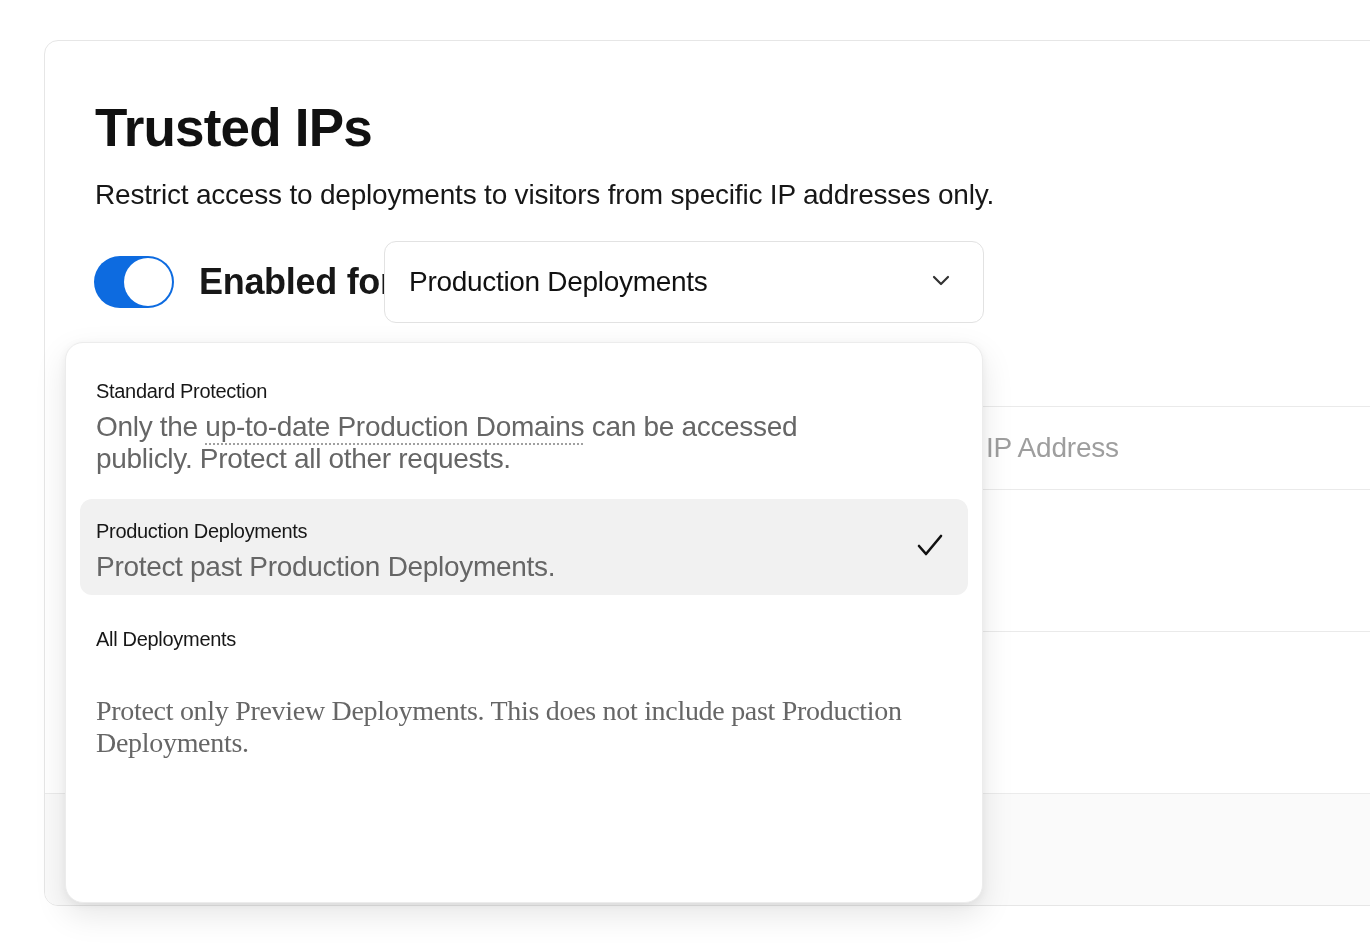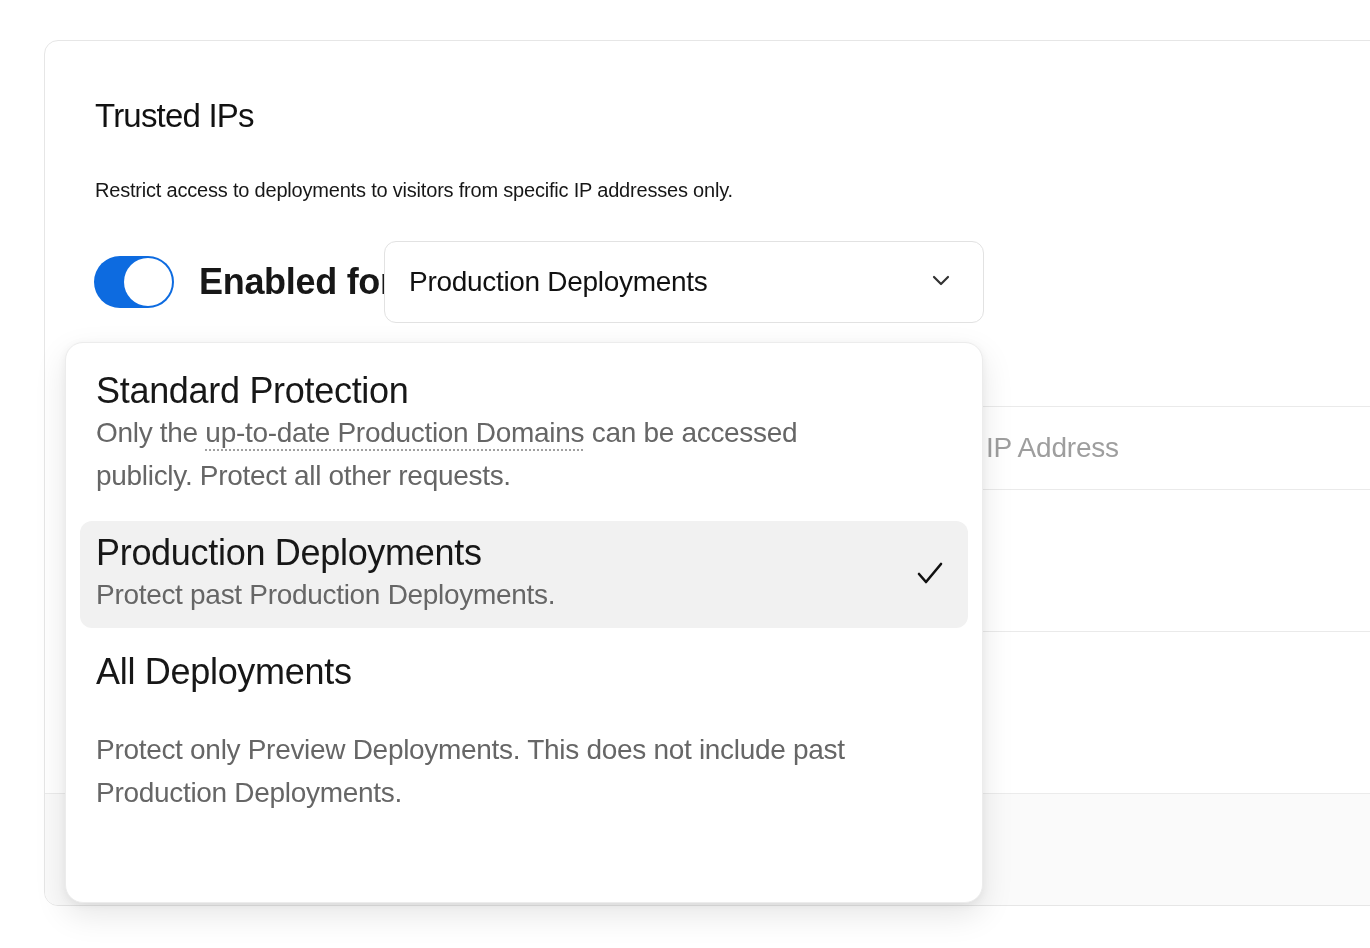--- a/index.html
+++ b/index.html
@@ -3,23 +3,23 @@
 <meta charset="utf-8">
 <style>
   * { margin:0; padding:0; box-sizing:border-box; }
   html,body { width:1370px; height:948px; background:#ffffff; overflow:hidden;
     font-family:"Liberation Sans","DejaVu Sans",sans-serif; color:#171717; }
   .canvas { position:relative; width:1370px; height:948px; background:#fff; }
 
   
   .card { position:absolute; left:44px; top:40px; width:1420px; height:866px;
     background:#fff; border:1px solid #e6e6e6; border-radius:14px; }
-  .card-title { position:absolute; left:50px; top:56px; font-size:33px; font-weight:400;
+  .card-title { position:absolute; left:50px; top:56px; font-size:53px; font-weight:700;
     letter-spacing:-0.8px; color:#111; }
-  .card-desc { position:absolute; left:50px; top:138px; font-size:20px; letter-spacing:-0.2px; color:#171717; }
+  .card-desc { position:absolute; left:50px; top:138px; font-size:28px; letter-spacing:-0.2px; color:#171717; }
 
   
   .toggle { position:absolute; left:49px; top:215px; width:80px; height:52px;
     border-radius:26px; cursor:pointer; }
   .toggle-knob { position:absolute; top:2px; right:2px; width:48px; height:48px;
     border-radius:50%; background:#fff; }
   .enabled-label { position:absolute; left:154px; top:215px; height:52px; line-height:52px;
     font-size:36px; font-weight:700; letter-spacing:-0.3px; }
 
   
@@ -41,24 +41,24 @@
   .card-footer { position:absolute; left:0; right:0; top:752px; bottom:0;
     background:#fafafa; border-top:1px solid #ebebeb; border-radius:0 0 13px 13px; }
 
   
   .menu { position:absolute; left:65px; top:342px; width:918px; height:561px;
     background:#fff; border:1px solid #ececec; border-radius:18px;
     box-shadow:0 12px 32px rgba(0,0,0,0.10), 0 2px 8px rgba(0,0,0,0.05);
     padding:16px 14px 8px; z-index:5; }
   .menu-item { position:relative; border-radius:12px; padding:12px 16px; margin-bottom:12px; cursor:pointer; }
   .menu-item.selected { background:#f1f1f1; }
-  .mi-title { font-size:36px; line-height:40px; letter-spacing:-0.3px; color:#171717; }
-  .mi-desc { font-size:28px; line-height:43px; letter-spacing:-0.3px; color:#666666; }
+  .mi-title { font-size:20px; line-height:40px; letter-spacing:-0.3px; color:#171717; }
+  .mi-desc { font-size:28px; line-height:32px; letter-spacing:-0.3px; color:#666666; }
   .mi-desc.w1 { max-width:780px; }
-  .mi-desc.w4 { max-width:840px; }
+  .mi-desc.w4 { max-width:840px;font-family:Liberation Serif, serif; }
   .mi-link { text-decoration:underline dotted #a0a0a0; text-decoration-thickness:2px; text-underline-offset:7px; }
   .check { position:absolute; right:22px; top:50%; transform:translateY(-50%); }
 </style>
 </head>
 <body>
 
 <div class="canvas">
 
   <div class="card">
     <h2 class="card-title">Trusted IPs</h2>

